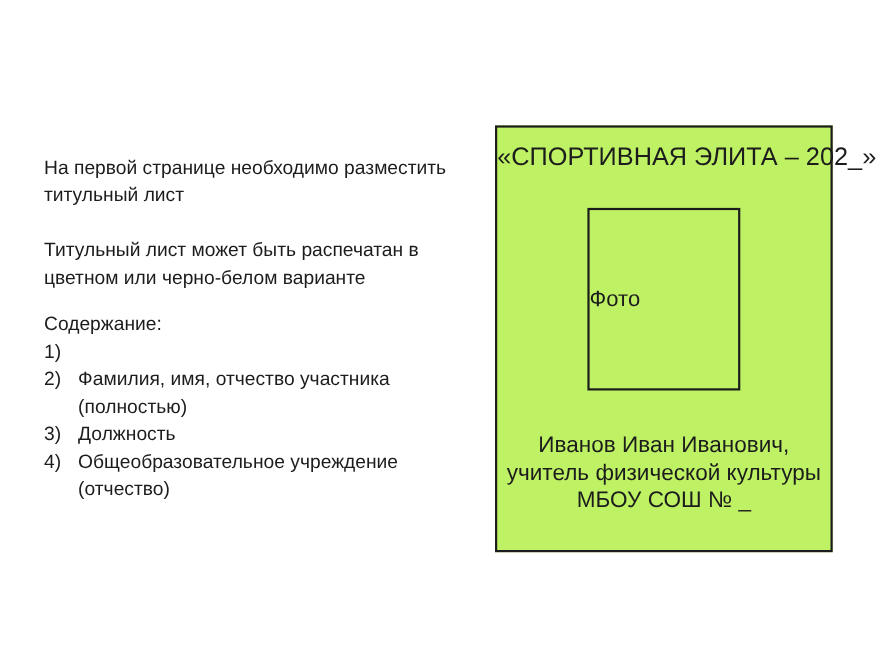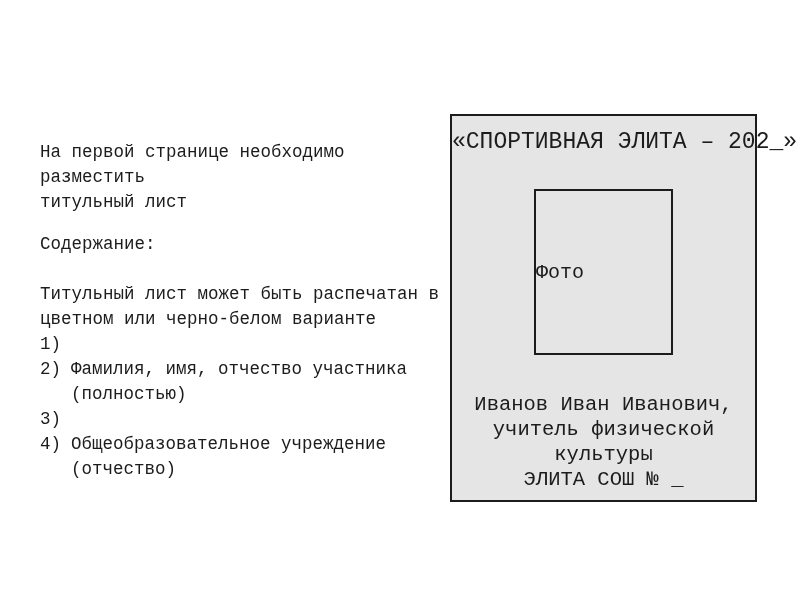--- a/index.html
+++ b/index.html
@@ -2,21 +2,21 @@
 <html><head>
 <meta charset="utf-8">
 <style>
   html, body { margin: 0; padding: 0; background: #ffffff; }
   .slide {
     position: relative;
     width: 800px;
     height: 600px;
     background: #ffffff;
     overflow: hidden;
-    font-family: Liberation Mono, monospace;
+    font-family: Liberation Sans, sans-serif;
     color: #1c1c1c;
   }
 
   
   .left-col {
     position: absolute;
     left: 40px;
     top: 140px;
     width: 402px;
     font-size: 17.5px;
@@ -32,21 +32,21 @@
 
   
   .card {
     position: absolute;
     left: 450px;
     top: 114px;
     width: 307px;
     height: 388px;
     border: 2px solid #1c1c1c;
     box-sizing: border-box;
-    background: #e5e5e5;
+    background: #bef264;
     text-align: center;
   }
   .card-title {
     margin-top: 11px;
     font-size: 23px;
     line-height: 30px;
     white-space: nowrap;
   }
   .photo-box {
     width: 139px;
@@ -67,46 +67,47 @@
   }
 </style>
 </head>
 <body>
 
 <div class="slide">
 
   <div class="left-col">
     <p class="para">На первой странице необходимо разместить
 титульный лист</p>
-    <p class="para contents-heading">Содержание:</p>
     <p class="para para-2">Титульный лист может быть распечатан в
 цветном или черно-белом варианте</p>
+    <p class="para contents-heading">Содержание:</p>
     <div class="list">
       <div class="list-item">
         <span class="num">1)</span>
       </div>
       <div class="list-item">
         <span class="num">2)</span>
         <span class="txt">Фамилия, имя, отчество участника
 (полностью)</span>
       </div>
       <div class="list-item">
         <span class="num">3)</span>
+        <span class="txt">Должность</span>
       </div>
       <div class="list-item">
         <span class="num">4)</span>
         <span class="txt">Общеобразовательное учреждение
 (отчество)</span>
       </div>
     </div>
   </div>
 
   <div class="card">
     <div class="card-title">«СПОРТИВНАЯ ЭЛИТА – 202_»</div>
     <div class="photo-box">
       <span>Фото</span>
     </div>
     <div class="participant">Иванов Иван Иванович,
 учитель физической культуры
-ЭЛИТА СОШ № _</div>
+МБОУ СОШ № _</div>
   </div>
 
 </div>
 
 </body></html>

